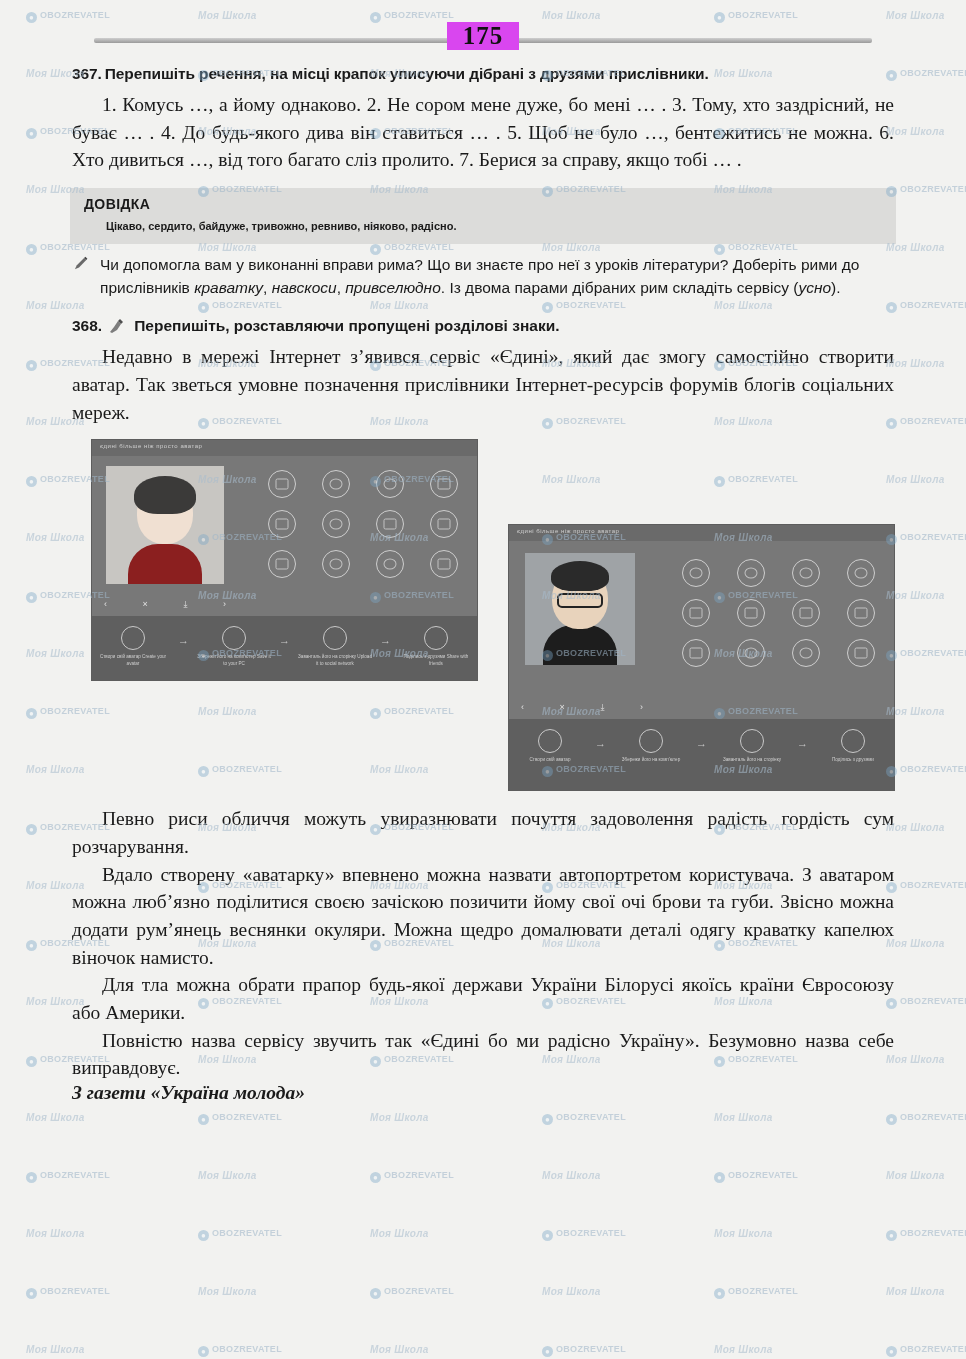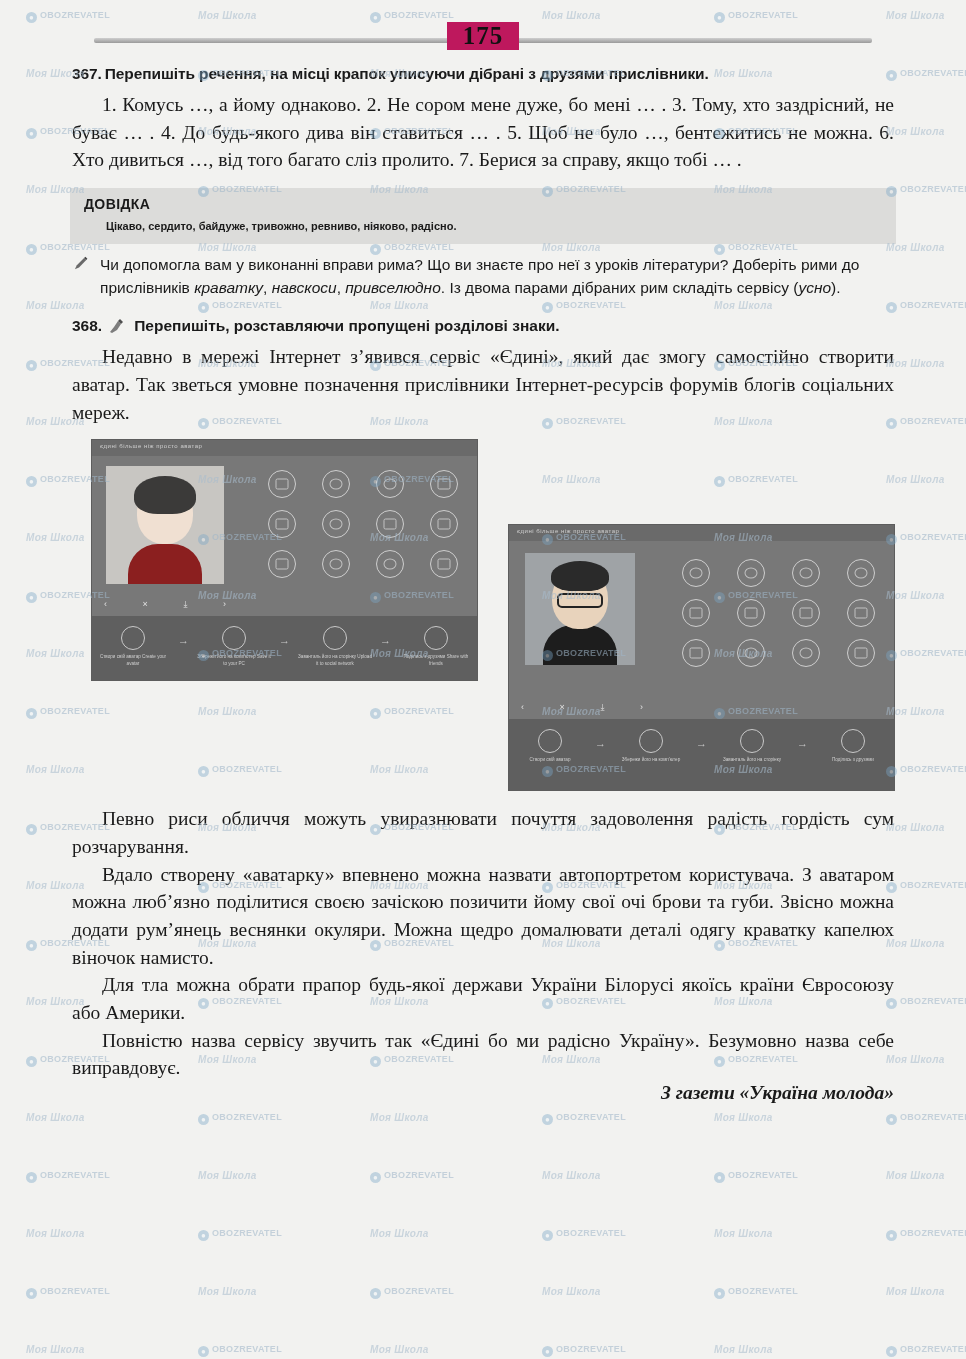--- a/index.html
+++ b/index.html
@@ -83,21 +83,21 @@
     text-align: center;
     font-family: "Liberation Serif", serif;
     font-weight: bold;
     font-size: 25px;
     color: #111;
     letter-spacing: 1px;
   }
   .page-num-wrap {
     display: inline-block;
     position: relative;
-    background: #be185d;
+    background: #d946ef;
     padding: 0 16px;
   }
   .swirl {
     position: absolute;
     top: 30px;
     width: 26px;
     height: 10px;
   }
   .swirl.l { left: 396px; }
   .swirl.r { right: 396px; }
@@ -348,21 +348,21 @@
   .step-arrow {
     align-self: flex-start;
     margin-top: 8px;
     color: #c9c9c9;
     font-size: 11px;
   }
 
   
   .tail p { margin: 0; }
   .source {
-    text-align: right;
+    text-align: left;
     font-style: italic;
     font-weight: bold;
     font-size: 19.5px;
     margin-top: 8px;
   }
 </style>
 </head>
 <body>
 
 <div id="watermarks">

